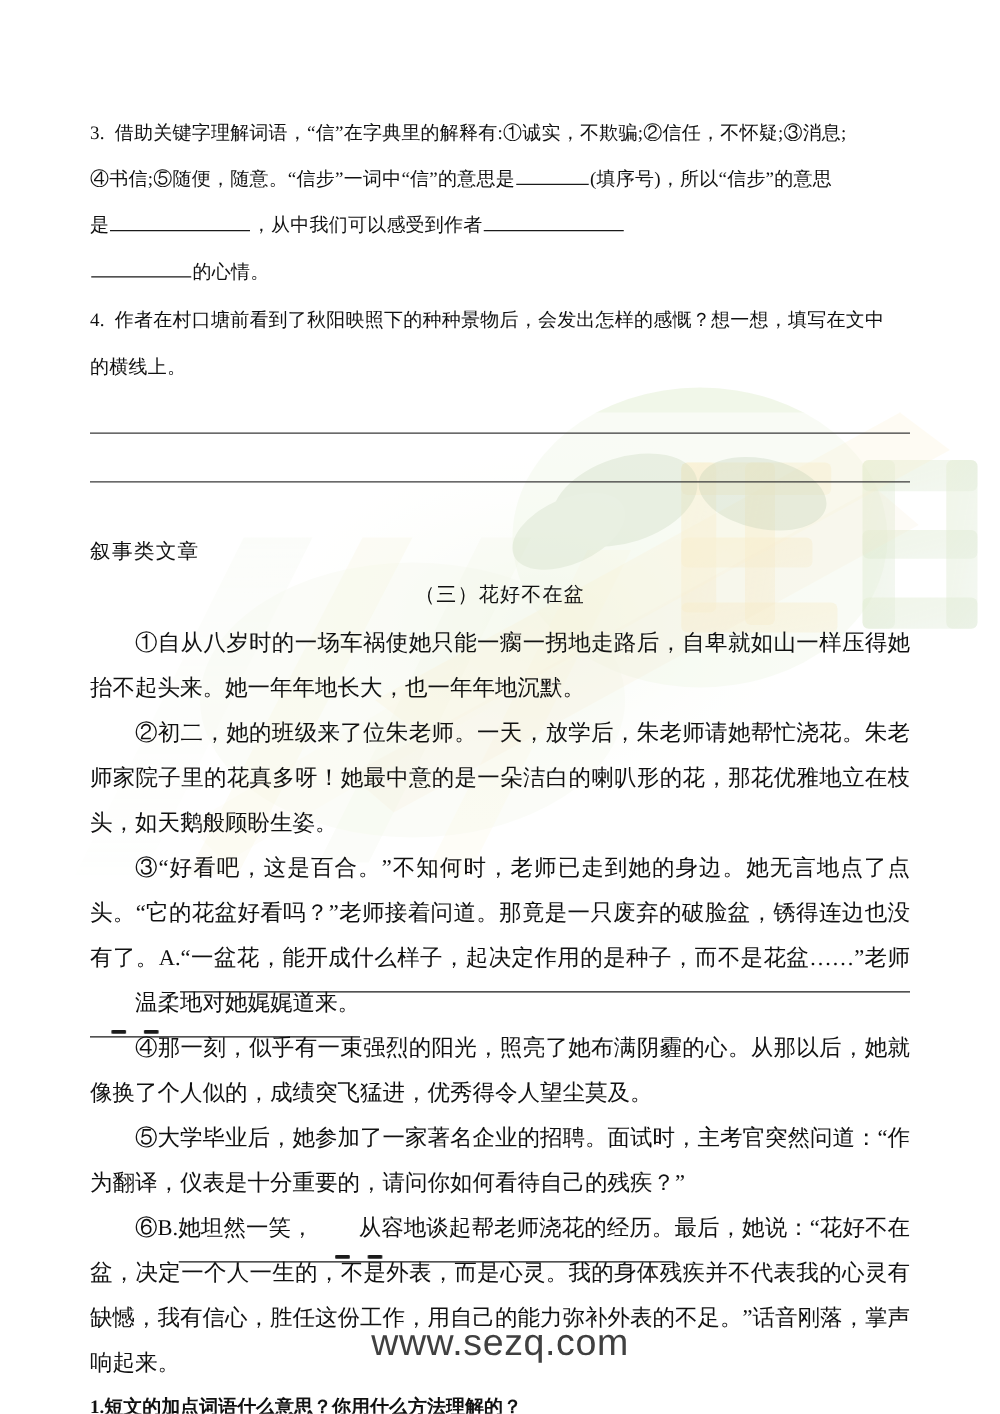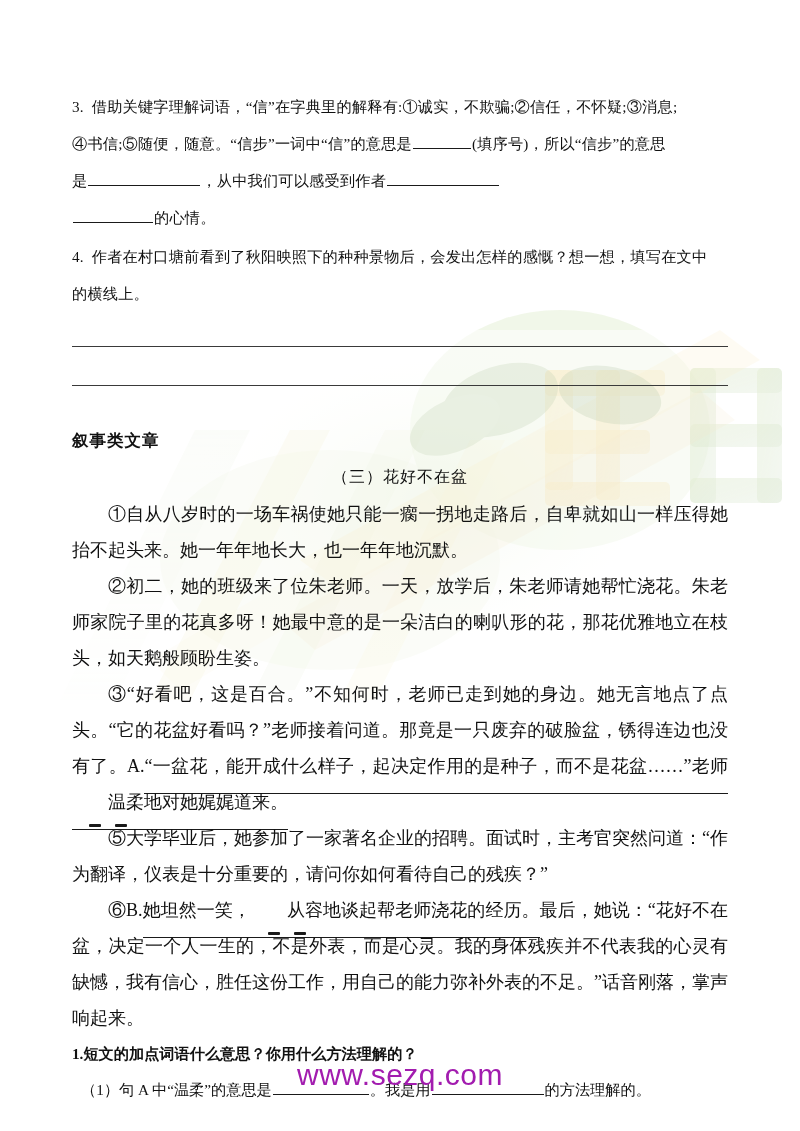--- a/index.html
+++ b/index.html
@@ -73,21 +73,21 @@
     height: 0;
     margin: 0;
     width: 656px;
   }
   .rule-gap-1 { margin-top: 34px; }
   .rule-gap-2 { margin-top: 38px; }
 
   
   .section-heading {
     font-size: 16.5px;
-    font-weight: bold;
+    font-weight: normal;
     letter-spacing: 1px;
     margin-top: 44px;
     margin-bottom: 6px;
   }
 
   .article-title {
     text-align: center;
     font-size: 16px;
     line-height: 38px;
     letter-spacing: 1px;
@@ -140,21 +140,21 @@
   
   #footer-url {
     position: absolute;
     left: 0;
     top: 1058px;
     width: 800px;
     text-align: center;
     font-family: "Liberation Sans", "DejaVu Sans", sans-serif;
     font-size: 30px;
     letter-spacing: 0.5px;
-    color: #a21caf;
+    color: #404040;
     z-index: 3;
   }
 </style>
 </head>
 <body>
 
 <svg id="watermark-layer" viewBox="0 0 800 1131" xmlns="http://www.w3.org/2000/svg" aria-hidden="true">
   <defs>
     <linearGradient id="wmA" x1="0" y1="0" x2="1" y2="1">
       <stop offset="0%" stop-color="#f2d98a" stop-opacity="0.55"></stop>
@@ -246,20 +246,21 @@
     <div class="section-heading">叙事类文章</div>
 
     <div class="article-title">（三）花好不在盆</div>
 
     <p class="para"><span>①</span><span>自从八岁时的一场车祸使她只能一瘸一拐地走路后，自卑就如山一样压得她抬不起头来。她一年年地长大，也一年年地沉默。</span></p>
 
     <p class="para"><span>②</span><span>初二，她的班级来了位朱老师。一天，放学后，朱老师请她帮忙浇花。朱老师家院子里的花真多呀！她最中意的是一朵洁白的喇叭形的花，那花优雅地立在枝头，如天鹅般顾盼生姿。</span></p>
 
     <p class="para"><span>③</span><span>“好看吧，这是百合。”不知何时，老师已走到她的身边。她无言地点了点头。“它的花盆好看吗？”老师接着问道。那竟是一只废弃的破脸盆，锈得连边也没有了。A.</span><span class="u-line"><span>“一盆花，能开成什么样子，起决定作用的是种子，而不是花盆……”老师</span><span class="dotted-em">温柔</span><span>地对她娓娓道来。</span></span></p>
 
+    <p class="para"><span>④</span><span>那一刻，似乎有一束强烈的阳光，照亮了她布满阴霾的心。从那以后，她就像换了个人似的，成绩突飞猛进，优秀得令人望尘莫及。</span></p>
 
     <p class="para"><span>⑤</span><span>大学毕业后，她参加了一家著名企业的招聘。面试时，主考官突然问道：“作为翻译，仪表是十分重要的，请问你如何看待自己的残疾？”</span></p>
 
     <p class="para"><span>⑥</span><span>B.</span><span class="u-line"><span>她坦然一笑，</span><span class="dotted-em">从容</span><span>地谈起帮老师浇花的经历。</span></span><span>最后，她说：“花好不在盆，决定一个人一生的，不是外表，而是心灵。我的身体残疾并不代表我的心灵有缺憾，我有信心，胜任这份工作，用自己的能力弥补外表的不足。”话音刚落，掌声响起来。</span></p>
 
     <div class="q-block">
       <div class="qnum-line">
         <span>1.</span><span>短文的加点词语什么意思？你用什么方法理解的？</span>
       </div>
       <div class="sub-q">

